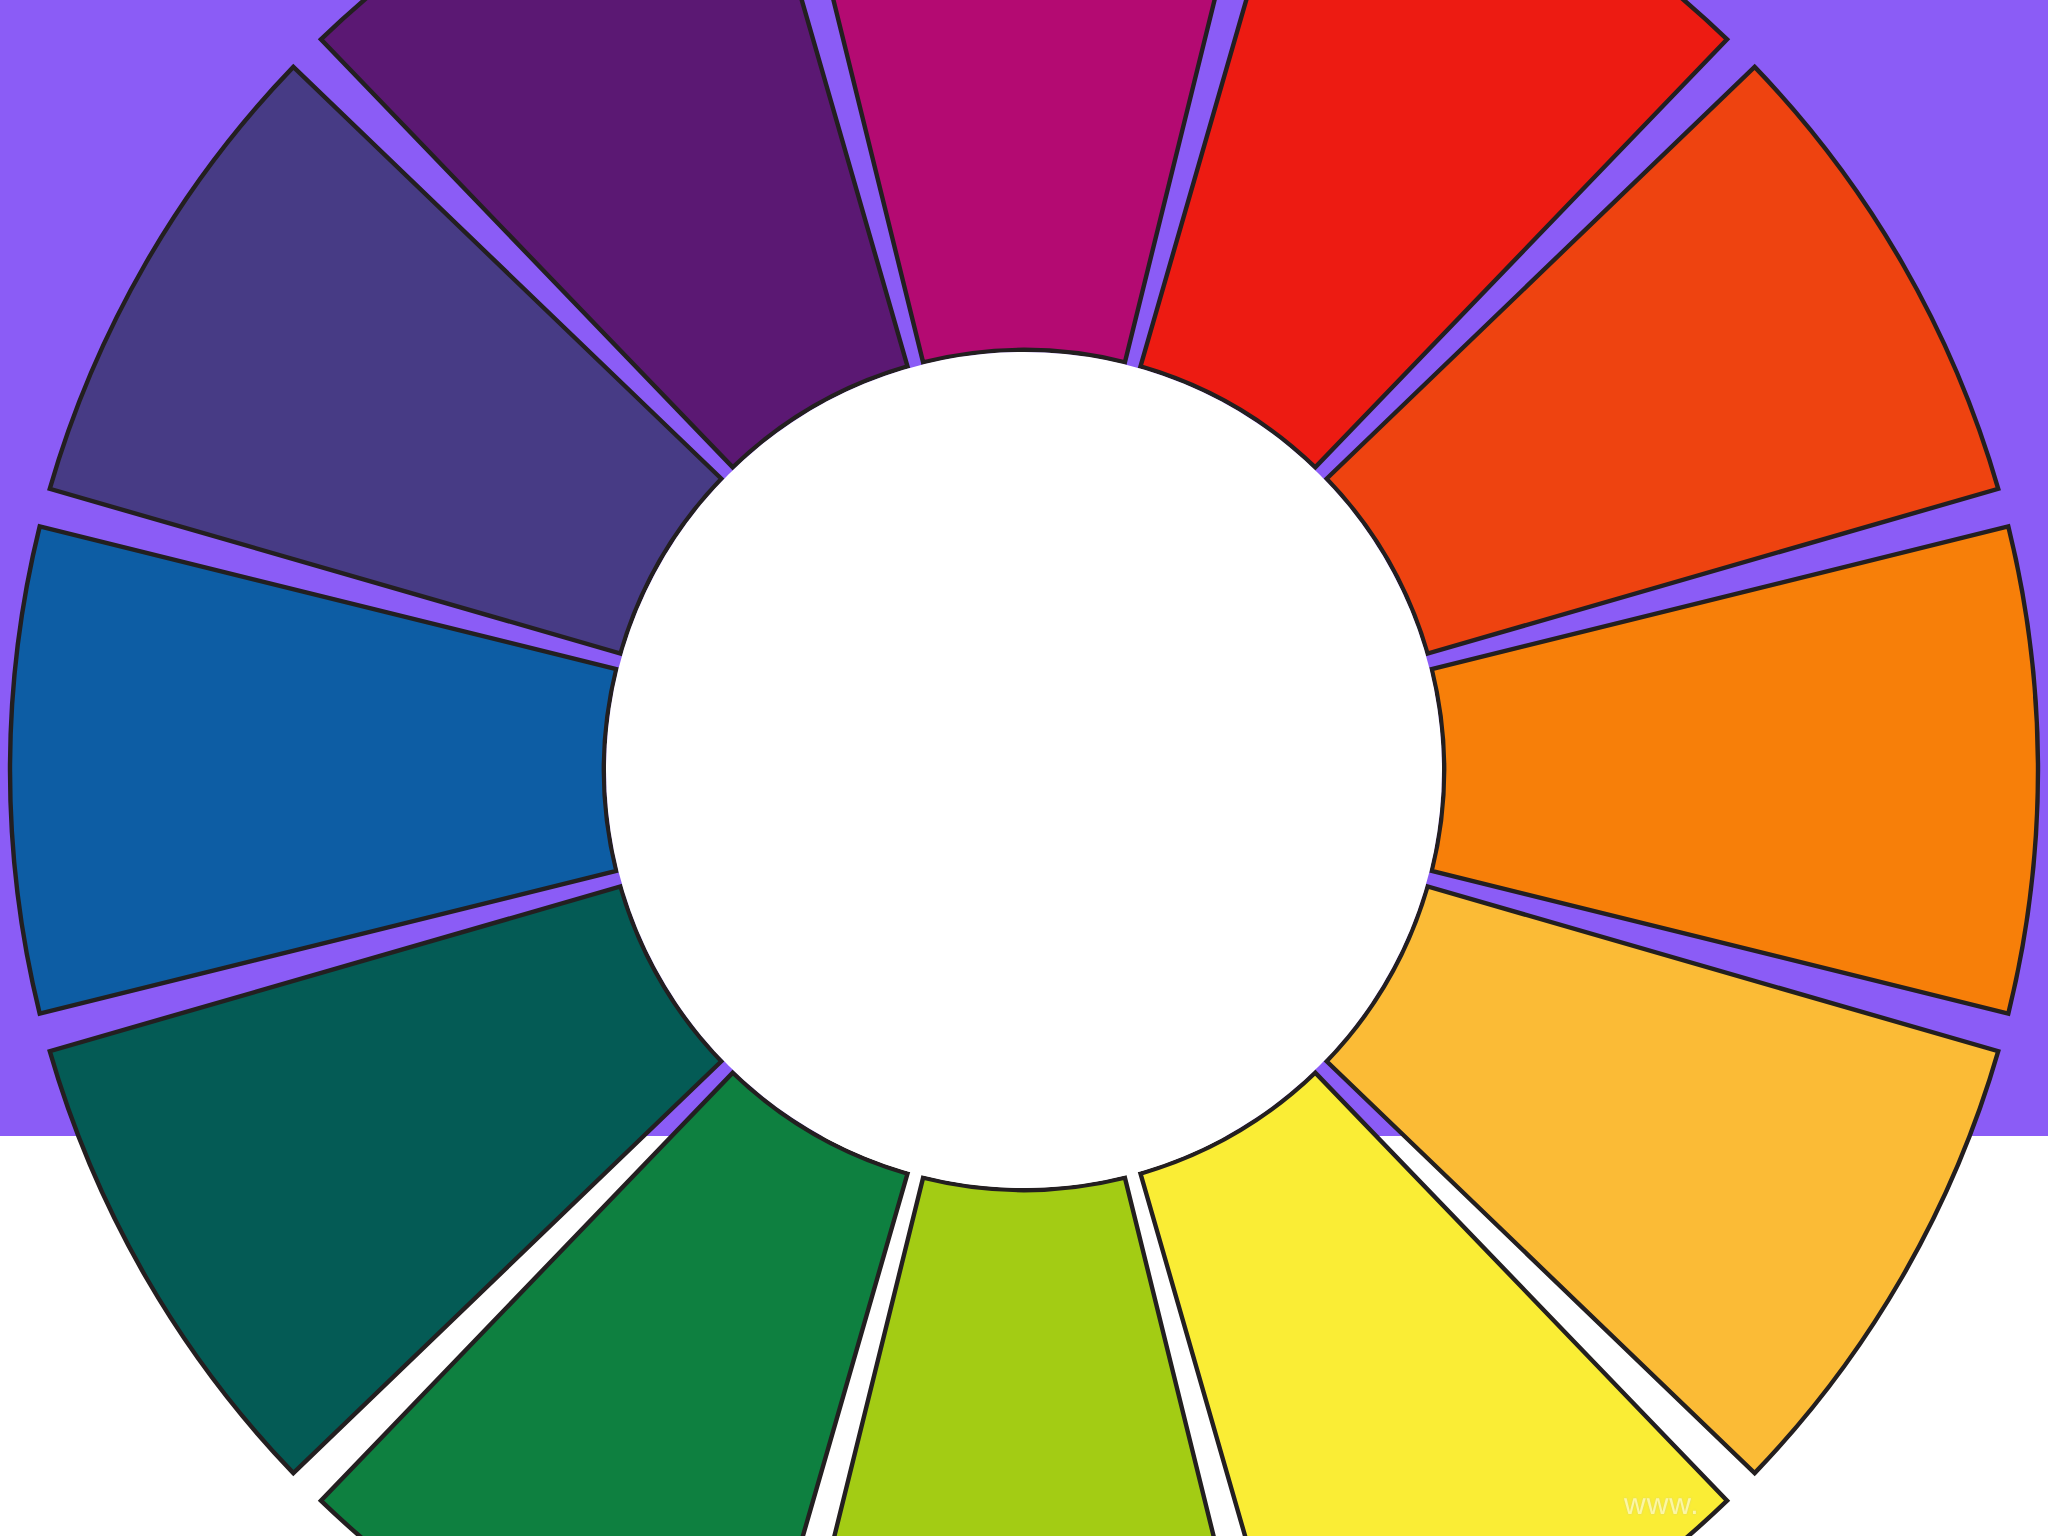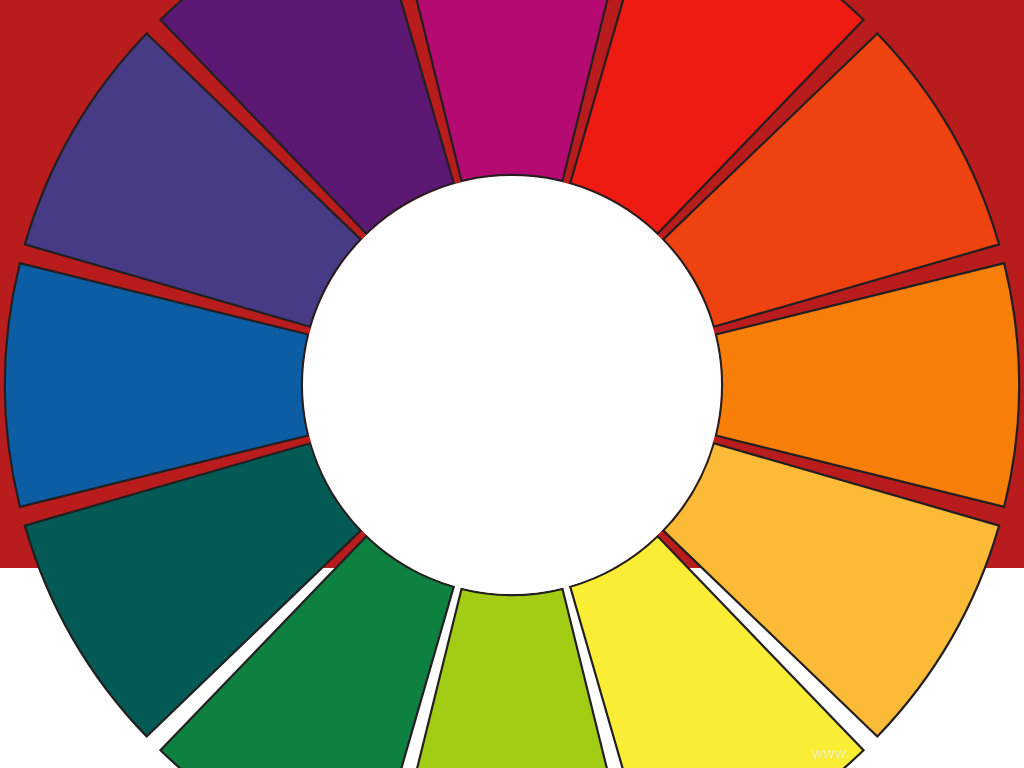--- a/index.html
+++ b/index.html
@@ -11,21 +11,21 @@
   body {
     width: 1024px;
     height: 768px;
     overflow: hidden;
     font-family: "Liberation Sans", sans-serif;
   }
   #stage {
     position: relative;
     width: 1024px;
     height: 568px;
-    background: #b91c1c;
+    background: #8b5cf6;
   }
   #wheel-svg {
     position: absolute;
     left: 0;
     top: 0;
     width: 1024px;
     height: 768px;
     display: block;
   }
   .segment {

